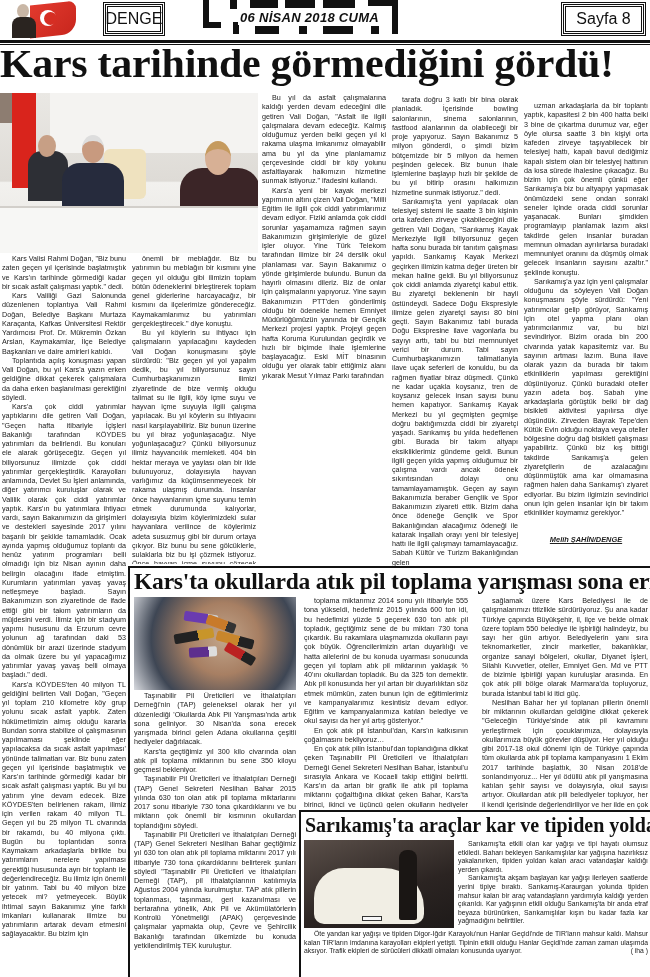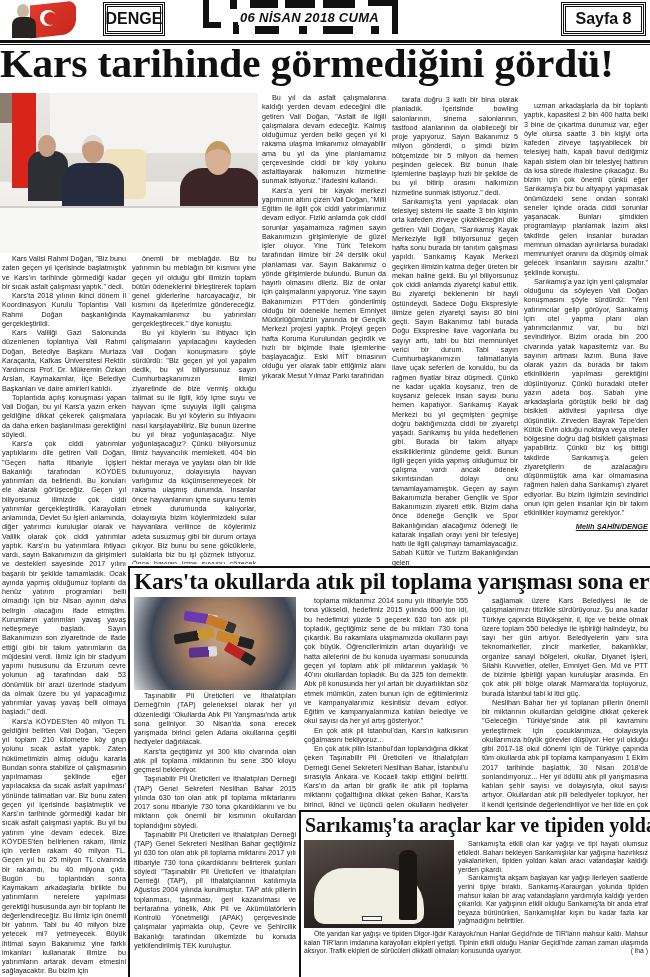--- a/index.html
+++ b/index.html
@@ -8,21 +8,21 @@
 
   .masthead { position: absolute; left: 0; top: 0; width: 650px; height: 40px; }
   .ataturk { position: absolute; left: 8px; top: 0; width: 62px; height: 38px; }
   .ataturk .flag { position: absolute; left: 22px; top: 3px; width: 46px; height: 33px; background: linear-gradient(135deg,#e23a2e,#c8261d); border-radius: 0 8px 14px 0; transform: skewY(-6deg); }
   .ataturk .crescent { position: absolute; left: 32px; top: 10px; width: 16px; height: 16px; border-radius: 50%; background: #fff; }
   .ataturk .crescent::after { content:""; position:absolute; left:4px; top:2px; width:13px; height:13px; border-radius:50%; background:#d62e23; }
   .ataturk .person { position: absolute; left: 4px; top: 4px; width: 24px; height: 34px; }
   .ataturk .head { position:absolute; left:5px; top:0; width:12px; height:14px; border-radius:50%; background:#c9b7a6; }
   .ataturk .body { position:absolute; left:0; top:13px; width:24px; height:21px; background:#2a2420; border-radius:8px 8px 0 0; }
 
-  .box-label { position: absolute; top: 4px; height: 30px; border: 3px double #111; outline: 1px solid #111; outline-offset: 1px; display:flex; align-items:center; justify-content:center; font-weight: bold; font-size: 16px; }
+  .box-label { position: absolute; top: 4px; height: 30px; border: 3px double #111; outline: 1px solid #111; outline-offset: 1px; display:flex; align-items:center; justify-content:center; font-weight: normal; font-size: 16px; }
   .box-denge { left: 105px; width: 58px; }
   .box-sayfa { left: 563px; width: 81px; }
 
   .logo { position: absolute; left: 203px; top: 0; width: 195px; height: 34px; }
   .logo .blk { position:absolute; background:#111; }
   .date { position: absolute; left: 238px; top: 10px; font-size: 13px; font-weight: bold; font-style: italic; letter-spacing: .3px; background: #fff; padding: 0 2px; }
 
   .rule-top { position:absolute; left:0; top:40px; width:650px; height:3px; background:#111; }
   .rule-top2 { position:absolute; left:0; top:44px; width:650px; height:1px; background:#111; }
 
@@ -36,21 +36,21 @@
   .photo1 .p1h { position:absolute; left:38px; top:42px; width:18px; height:22px; background:#c79f85; border-radius:50%; }
   .photo1 .p2 { position:absolute; left:62px; top:70px; width:62px; height:55px; background:#262b3d; border-radius:18px 18px 0 0; }
   .photo1 .p2h { position:absolute; left:82px; top:42px; width:22px; height:28px; background:#c89a7f; border-radius:50%; border-top:6px solid #ddd; }
   .photo1 .p3 { position:absolute; left:180px; top:75px; width:80px; height:60px; background:#3b2527; border-radius:22px 22px 0 0; }
   .photo1 .p3h { position:absolute; left:205px; top:48px; width:26px; height:34px; background:#d7b095; border-radius:50%; border-top:8px solid #c59a5e; }
   .photo1 .table { position:absolute; left:0; top:113px; width:258px; height:47px; background:#f7f7f5; border-top:2px solid #d2cfca; }
   .photo1 .chair { position:absolute; left:104px; top:56px; width:42px; height:50px; background:#efe2bf; border-radius:6px; }
 
   .article { position:absolute; font-size:7.2px; line-height:9.25px; text-align:justify; hyphens:auto; color:#222; }
   .article p { text-indent: 10px; }
-  .byline { font-weight:bold; font-style:italic; text-decoration:underline; text-align:right; display:block; margin-top:5px; font-size:7.4px; }
+  .byline { font-weight:bold; font-style:italic; text-decoration:underline; text-align:center; display:block; margin-top:18px; font-size:7.4px; }
 
   .rule-mid { position:absolute; left:128px; top:566px; width:522px; height:2px; background:#111; }
   .frame2 { position:absolute; left:128px; top:566px; width:2px; height:411px; background:#111; }
   .headline2 { position:absolute; left:134px; top:567px; width:516px; font-family:"Liberation Serif", serif; font-size:23.5px; line-height:28px; white-space:nowrap; letter-spacing:-0.2px; }
 
   .photo2 { position:absolute; left:134px; top:597px; width:162px; height:93px; background:radial-gradient(circle at 55% 45%, #c2a58b 0%, #a77f63 35%, #3e4654 70%, #d9dbe0 100%); overflow:hidden; }
   .photo2 .bat { position:absolute; height:10px; border-radius:2px; }
 
   .divider3 { position:absolute; left:299px; top:810px; width:351px; height:2px; background:#111; }
   .frame3 { position:absolute; left:299px; top:810px; width:2px; height:167px; background:#111; }
@@ -105,21 +105,20 @@
     <div class="p1h"></div>
   <div class="p2"></div>
     <div class="p2h"></div>
   <div class="p3"></div>
     <div class="p3h"></div>
   <div class="table"></div>
 </div>
 
 <div class="article" style="left:2px;top:254px;width:124px;height:723px;overflow:hidden;">
   <p>Kars Valisi Rahmi Doğan, "Biz bunu zaten geçen yıl içerisinde başlatmıştık ve Kars'ın tarihinde görmediği kadar bir sıcak asfalt çalışması yaptık." dedi.</p>
-  <p>Kars'ta 2018 yılının ikinci dönem İl Koordinasyon Kurulu Toplantısı Vali Rahmi Doğan başkanlığında gerçekleştirildi.</p>
   <p>Kars Valiliği Gazi Salonunda düzenlenen toplantıya Vali Rahmi Doğan, Belediye Başkanı Murtaza Karaçanta, Kafkas Üniversitesi Rektör Yardımcısı Prof. Dr. Mükremin Özkan Arslan, Kaymakamlar, İlçe Belediye Başkanları ve daire amirleri katıldı.</p>
   <p>Toplantıda açılış konuşması yapan Vali Doğan, bu yıl Kars'a yazın erken geldiğine dikkat çekerek çalışmalara da daha erken başlanılması gerektiğini söyledi.</p>
   <p>Kars'a çok ciddi yatırımlar yaptıklarını dile getiren Vali Doğan, "Geçen hafta itibariyle İçişleri Bakanlığı tarafından KÖYDES yatırımları da belirlendi. Bu konuları ele alarak görüşeceğiz. Geçen yıl biliyorsunuz ilimizde çok ciddi yatırımlar gerçekleştirdik. Karayolları anlamında, Devlet Su İşleri anlamında, diğer yatırımcı kuruluşlar olarak ve Valilik olarak çok ciddi yatırımlar yaptık. Kars'ın bu yatırımlara ihtiyacı vardı, sayın Bakanımızın da girişimleri ve destekleri sayesinde 2017 yılını başarılı bir şekilde tamamladık. Ocak ayında yapmış olduğumuz toplantı da henüz yatırım programları belli olmadığı için biz Nisan ayının daha belirgin olacağını ifade etmiştim. Kurumların yatırımları yavaş yavaş netleşmeye başladı. Sayın Bakanımızın son ziyaretinde de ifade ettiği gibi bir takım yatırımların da müjdesini verdi. İlimiz için bir stadyum yapımı hususunu da Erzurum cevre yolunun ağ tarafından daki 53 dönümlük bir arazi üzerinde stadyum da olmak üzere bu yıl yapacağımız yatırımlar yavaş yavaş belli olmaya başladı." dedi.</p>
   <p>Kars'a KÖYDES'ten 40 milyon TL geldiğini belirten Vali Doğan, "Geçen yıl toplam 210 kilometre köy grup yolunu sıcak asfalt yaptık. Zaten hükümetimizin almış olduğu kararla Bundan sonra stabilize ol çalışmasının yapılmaması şeklinde eğer yapılacaksa da sıcak asfalt yapılması' yönünde talimatları var. Biz bunu zaten geçen yıl içerisinde başlatmıştık ve Kars'ın tarihinde görmediği kadar bir sıcak asfalt çalışması yaptık. Bu yıl bu yatırım yine devam edecek. Bize KÖYDES'ten belirlenen rakam, ilimiz için verilen rakam 40 milyon TL. Geçen yıl bu 25 milyon TL civarında bir rakamdı, bu 40 milyona çıktı. Bugün bu toplantıdan sonra Kaymakam arkadaşlarla birlikte bu yatırımların nerelere yapılması gerektiği hususunda ayrı bir toplantı ile değerlendireceğiz. Bu ilimiz için önemli bir yatırım. Tabi bu 40 milyon bize yetecek mi? yetmeyecek. Büyük ihtimal sayın Bakanımız yine farklı imkanları kullanarak ilimize bu yatırımların artarak devam etmesini sağlayacaktır. Bu bizim için</p>
 </div>
 
 <div class="article" style="left:132px;top:254px;width:124px;height:310px;overflow:hidden;">
   <p>önemli bir meblağdır. Biz bu yatırımın bu meblağın bir kısmını yine geçen yıl olduğu gibi ilimizin toplam bütün ödeneklerini birleştirerek toplam genel giderlerine harcayacağız, bir kısmını da ilçelerimize göndereceğiz. Kaymakamlarımız bu yatırımları gerçekleştirecek." diye konuştu.</p>
   <p>Bu yıl köylerin su ihtiyacı için çalışmaların yapılacağını kaydeden Vali Doğan konuşmasını şöyle sürdürdü: "Biz geçen yıl yol yapalım dedik, bu yıl biliyorsunuz sayın Cumhurbaşkanımızın ilimizi ziyaretinde de bize vermiş olduğu talimat su ile ilgili, köy içme suyu ve hayvan içme suyuyla ilgili çalışma yapılacak. Bu yıl köylerin su ihtiyacını nasıl karşılayabiliriz. Biz bunun üzerine bu yıl biraz yoğunlaşacağız. Niye yoğunlaşacağız? Çünkü biliyorsunuz ilimiz hayvancılık memleketi. 404 bin hektar meraya ve yaylası olan bir ilde bulunuyoruz, dolayısıyla hayvan varlığımız da küçümsenmeyecek bir rakama ulaşmış durumda. İnsanlar önce hayvanlarının içme suyunu temin etmek durumunda kalıyorlar, dolayısıyla bizim köylerimizdeki sular hayvanlara verilince de köylerimiz adeta susuzmuş gibi bir durum ortaya çıkıyor. Biz bunu bu sene gölcüklerle, sulaklarla biz bu işi çözmek istiyoruz. Önce hayvan içme suyunu çözecek köylerim de içme suyunu çözeceğimizi düşünüyoruz. Bununla ilgili hem Devlet Su İşleri Bölge Müdürlüğünün yapmış olduğu çalışma var. 12 tane göletin ihalesini tamamladılar, bunlar bu yıl içerisinde inşallah faaliyete geçecek. Onun haricinde İl Özel İdaresi tarafından yapacağımız ihaleler var, onların hazırlıklarını arkadaşlarımız tamamladılar, hızlı bir şekilde onların da ihalesine çıkacağız. Yine DAP Başkanlığı tarafından proje olarak desteklenecek bir takım gölet ve sulak yatırımları var onları da tamamlayacağımızı düşünüyorum. Su önemli, su hayat. Su olmadığı taktirde ne insan ne de bizim için kıymetli olan mal varlığımız, hayvanlarımız sonra yaşayamaz. Bu sorunu bir nebze olsun çözmek istiyoruz."</p>
 </div>

